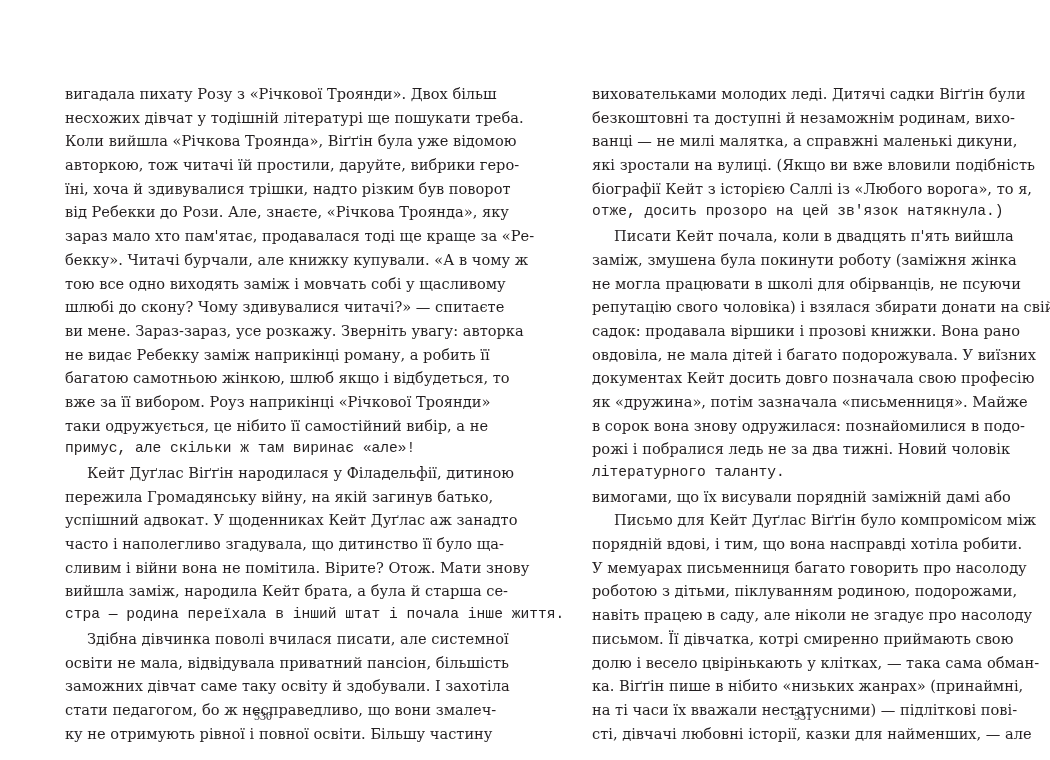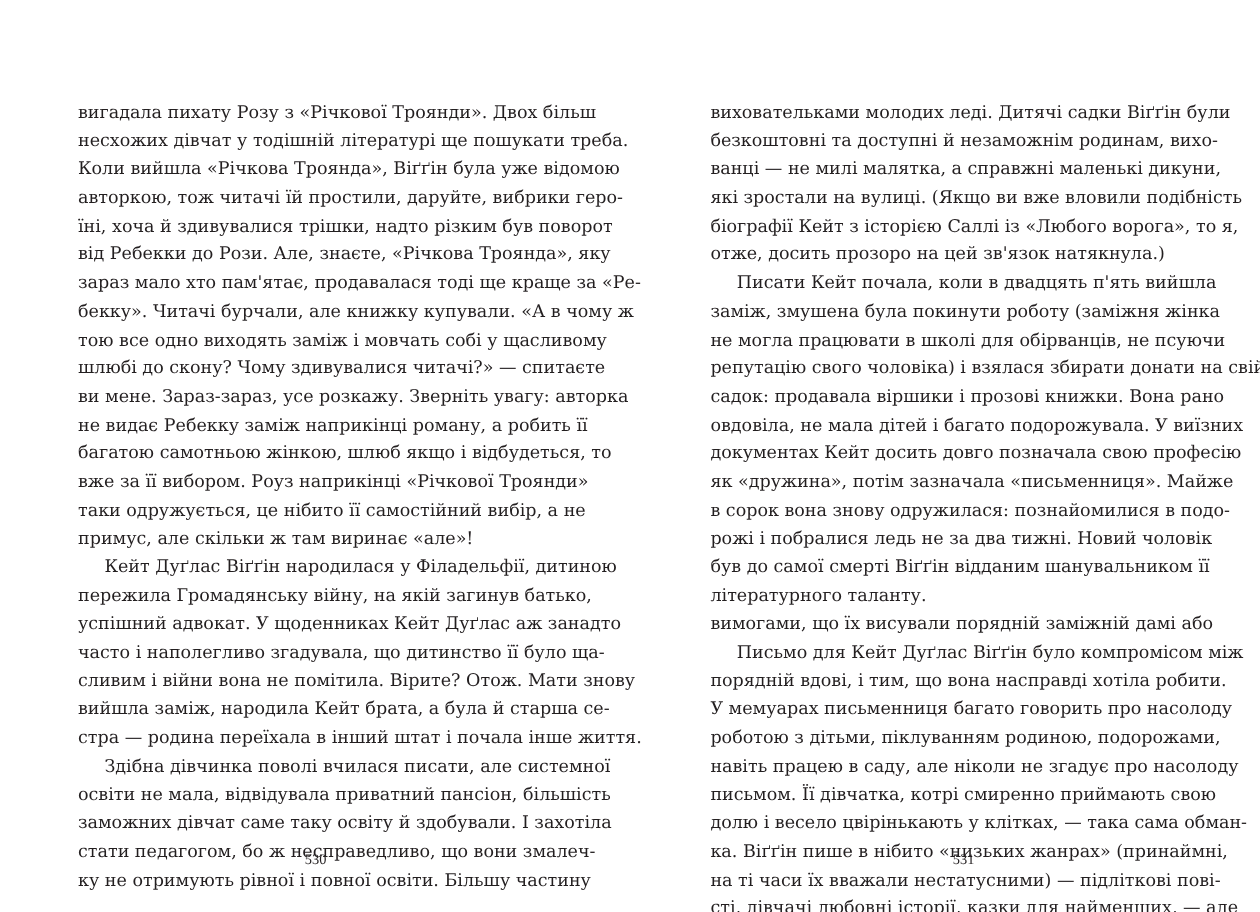--- a/index.html
+++ b/index.html
@@ -13,21 +13,21 @@
   .column {
     position: absolute; top: 82px; width: 394px;
     font-size: 14.6px; line-height: 23.7px;
   }
   .page-left .column { left: 65px; }
   .page-right .column { left: 67px; }
   .line {
     display: block; white-space: nowrap; text-align: justify; text-align-last: justify;
     height: 23.7px; overflow: visible;
   }
-  .line.last { text-align-last: left; }
+  .line.last { text-align-last: left; font-family: Liberation Mono, monospace; }
   .line.indent { padding-left: 22px; }
   .folio {
     position: absolute; top: 709px; font-size: 12px; color: #231f20;
     font-family: "Liberation Serif", serif; width: 60px; text-align: center;
   }
   .page-left .folio { left: 233px; }
   .page-right .folio { left: 248px; text-align: center; }
 </style>
 </head>
 <body>
@@ -77,21 +77,20 @@
       <span class="line indent">Писати Кейт почала, коли в двадцять п'ять вийшла</span>
       <span class="line">заміж, змушена була покинути роботу (заміжня жінка</span>
       <span class="line">не могла працювати в школі для обірванців, не псуючи</span>
       <span class="line">репутацію свого чоловіка) і взялася збирати донати на свій</span>
       <span class="line">садок: продавала віршики і прозові книжки. Вона рано</span>
       <span class="line">овдовіла, не мала дітей і багато подорожувала. У виїзних</span>
       <span class="line">документах Кейт досить довго позначала свою професію</span>
       <span class="line">як «дружина», потім зазначала «письменниця». Майже</span>
       <span class="line">в сорок вона знову одружилася: познайомилися в подо-</span>
       <span class="line">рожі і побралися ледь не за два тижні. Новий чоловік</span>
-      <span class="line">був до самої смерті Віґґін відданим шанувальником її</span>
       <span class="line last">літературного таланту.</span>
       <span class="line">вимогами, що їх висували порядній заміжній дамі або</span>
       <span class="line indent">Письмо для Кейт Дуґлас Віґґін було компромісом між</span>
       <span class="line">порядній вдові, і тим, що вона насправді хотіла робити.</span>
       <span class="line">У мемуарах письменниця багато говорить про насолоду</span>
       <span class="line">роботою з дітьми, піклуванням родиною, подорожами,</span>
       <span class="line">навіть працею в саду, але ніколи не згадує про насолоду</span>
       <span class="line">письмом. Її дівчатка, котрі смиренно приймають свою</span>
       <span class="line">долю і весело цвірінькають у клітках, — така сама обман-</span>
       <span class="line">ка. Віґґін пише в нібито «низьких жанрах» (принаймні,</span>

